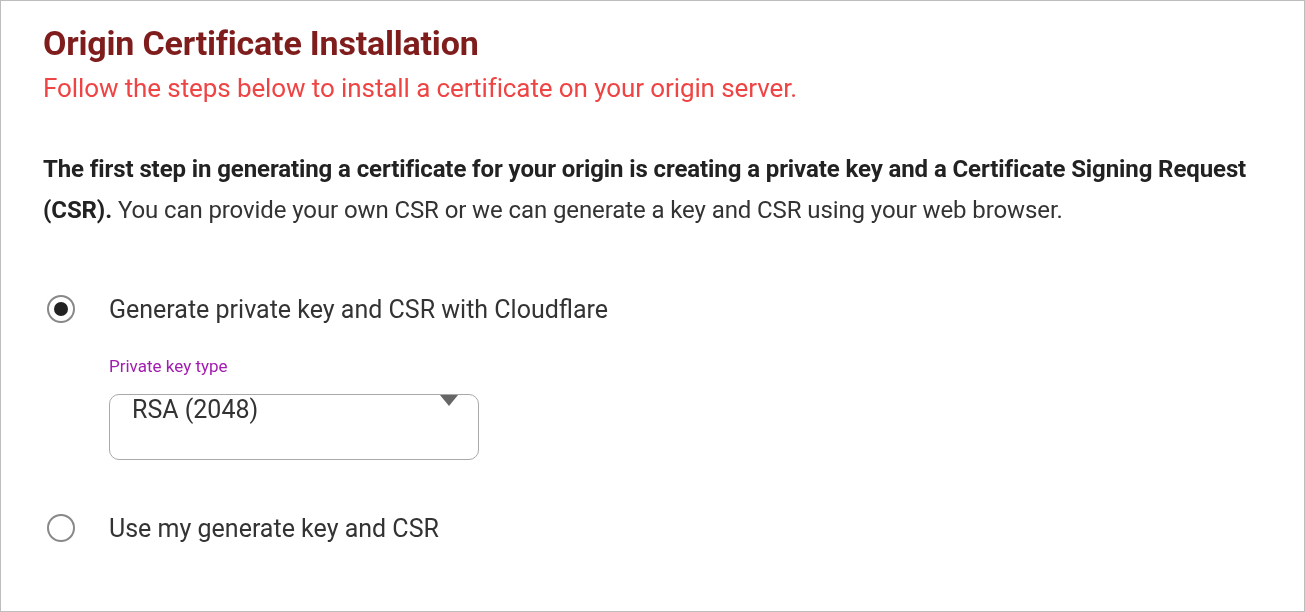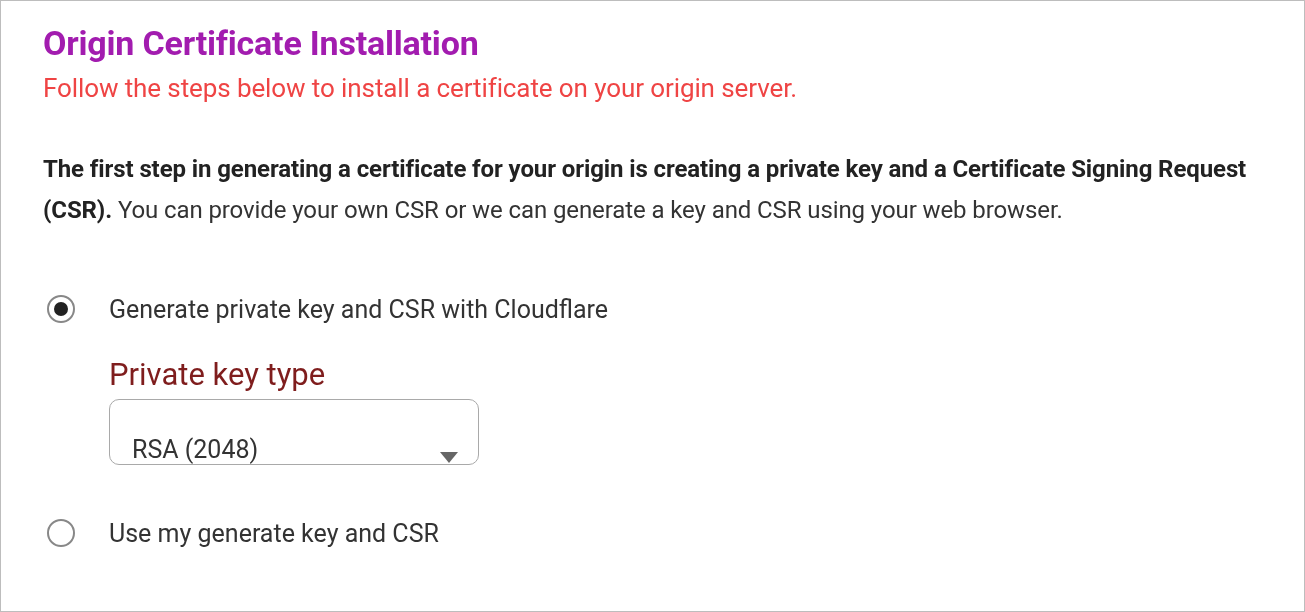--- a/index.html
+++ b/index.html
@@ -7,21 +7,21 @@
     .panel {
       border: 1px solid #bdbdbd;
       width: 1305px;
       height: 612px;
       padding: 22px 42px 0 42px;
       overflow: hidden;
     }
     .title {
       font-size: 34px;
       font-weight: 700;
-      color: #a21caf;
+      color: #7f1d1d;
       margin-bottom: 10px;
       letter-spacing: -0.2px;
     }
     .subtitle {
       font-size: 26px;
       color: #ef4444;
       margin-bottom: 46px;
       letter-spacing: -0.1px;
     }
     .desc {
@@ -57,27 +57,27 @@
     .option-label {
       font-size: 25px;
       color: #333;
     }
     .nested {
       margin-left: 62px;
       margin-top: 8px;
       margin-bottom: 54px;
     }
     .field-label {
-      font-size: 31px;
-      color: #7f1d1d;
-      margin-bottom: 6px;
+      font-size: 17px;
+      color: #a21caf;
+      margin-bottom: 18px;
     }
     .select {
       display: inline-flex;
-      align-items: flex-end;
+      align-items: flex-start;
       justify-content: space-between;
       width: 370px;
       height: 66px;
       border: 1.5px solid #a9a9a9;
       border-radius: 10px;
       padding: 0 20px 0 22px;
       cursor: pointer;
       background: #fff;
     }
     .select-value {

